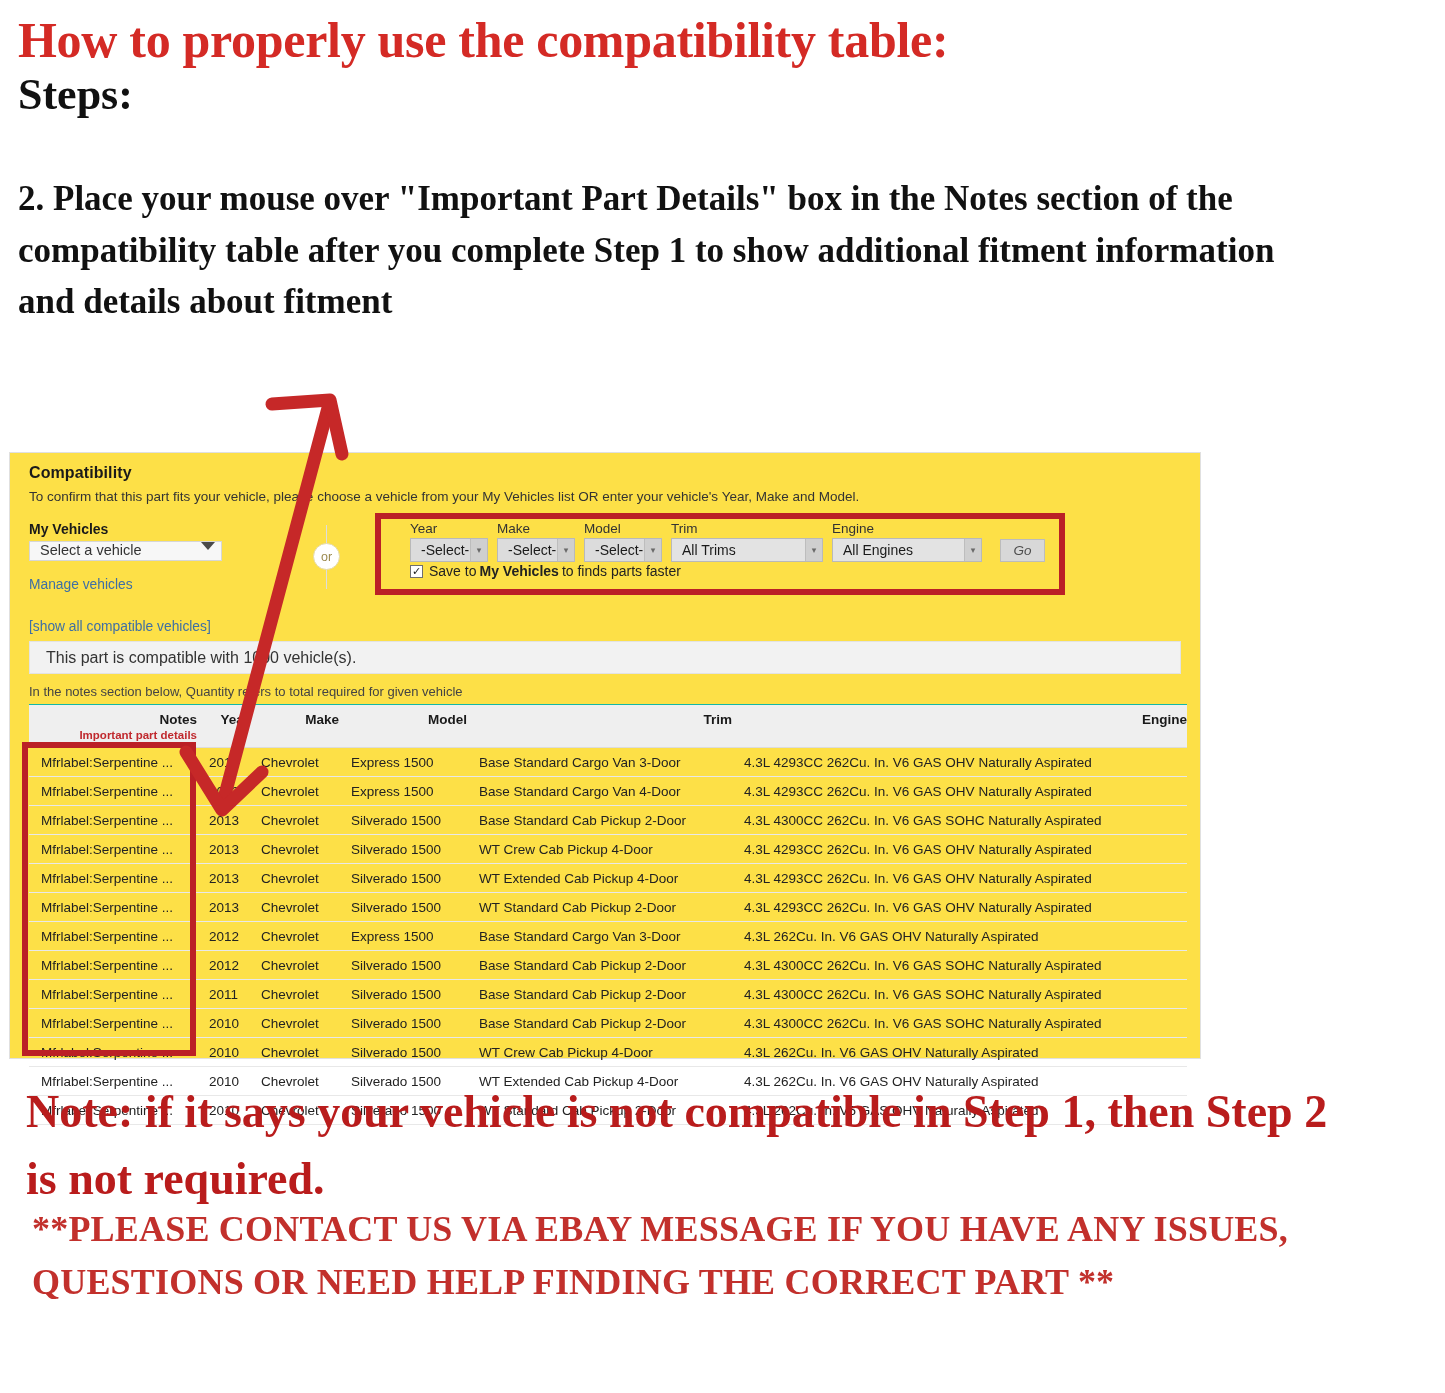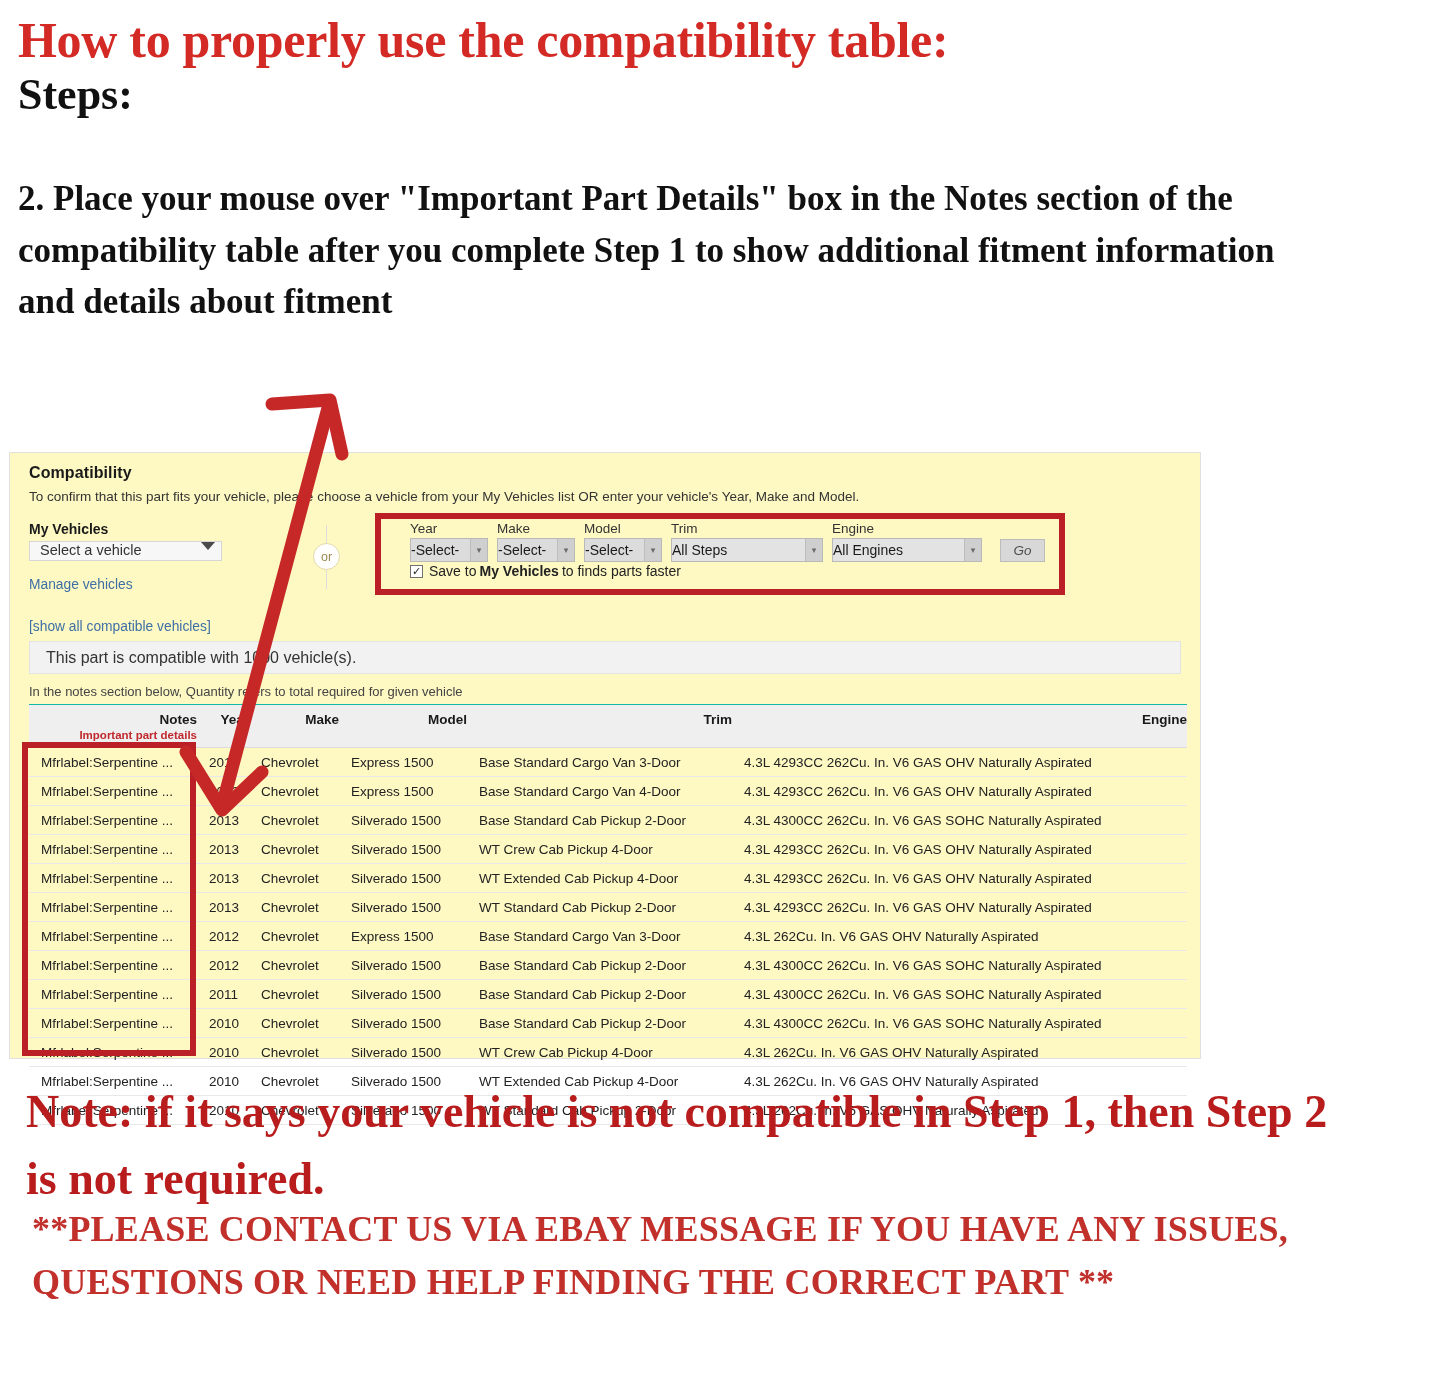--- a/index.html
+++ b/index.html
@@ -61,21 +61,21 @@
 
   
   .compat-panel {
     position: absolute;
     left: 9px;
     top: 452px;
     width: 1192px;
     height: 607px;
     border: 1px solid #e0e0e0;
     box-sizing: border-box;
-    background: #fef9c3;
+    background: #fde047;
   }
   .compat-title {
     position: absolute;
     left: 19px;
     top: 11px;
     font-size: 16px;
     font-weight: bold;
     color: #1a1a1a;
     letter-spacing: 0.1px;
   }
@@ -192,21 +192,21 @@
   }
   .sel {
     height: 24px;
     background: #dcdcdc;
     border: 1px solid #b9b9b9;
     box-sizing: border-box;
     display: flex;
     align-items: center;
     font-size: 14px;
     color: #1a1a1a;
-    padding-left: 0;
+    padding-left: 10px;
   }
   .sel .arrow {
     margin-left: auto;
     width: 16px;
     height: 100%;
     background: #cfcfcf;
     border-left: 1px solid #bdbdbd;
     display: flex;
     align-items: center;
     justify-content: center;
@@ -423,21 +423,21 @@
     <div class="fld">
       <span class="flabel">Model</span>
       <div class="sel w-model">
         <span>-Select-</span>
         <span class="arrow">▾</span>
       </div>
     </div>
     <div class="fld">
       <span class="flabel">Trim</span>
       <div class="sel w-trim">
-        <span>All Steps</span>
+        <span>All Trims</span>
         <span class="arrow">▾</span>
       </div>
     </div>
     <div class="fld">
       <span class="flabel">Engine</span>
       <div class="sel w-engine">
         <span>All Engines</span>
         <span class="arrow">▾</span>
       </div>
     </div>

